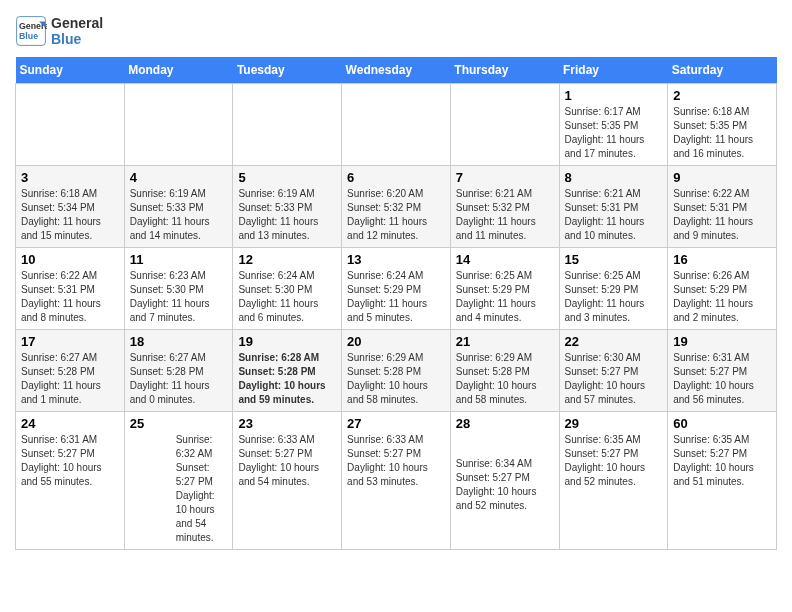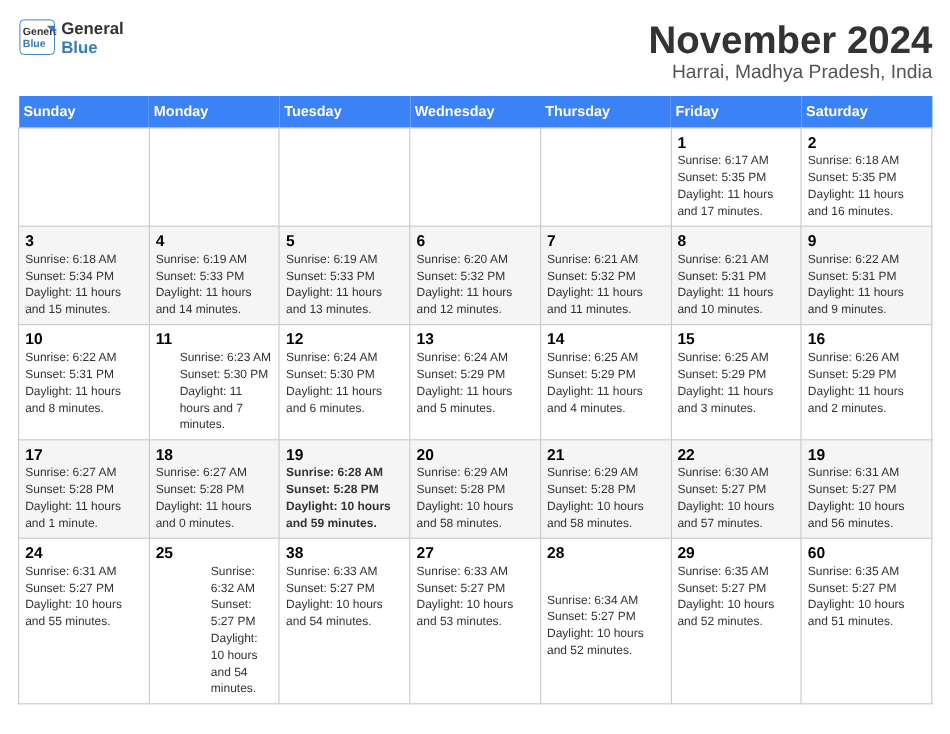--- a/index.html
+++ b/index.html
@@ -85,24 +85,20 @@
       <rect x="2" y="2" width="36" height="36" rx="4" fill="#fff" stroke="#3a7bbf" stroke-width="1"></rect>
       <text x="5" y="18" font-size="11" font-weight="bold" fill="#333">General</text>
       <text x="5" y="30" font-size="11" font-weight="bold" fill="#3a7bbf">Blue</text>
       <polygon points="30,8 38,8 38,16" fill="#3a7bbf"></polygon>
     </svg>
     <div>
       <div style="font-size:14px;font-weight:bold;color:#333;">General</div>
       <div style="font-size:14px;font-weight:bold;color:#3a7bbf;">Blue</div>
     </div>
   </div>
-  <div class="title-section">
-    <div class="month-title">November 2024</div>
-    <div class="location-title">Harrai, Madhya Pradesh, India</div>
-  </div>
 </div>
 
 <table>
   <thead>
     <tr>
     <th>Sunday</th>
         <th>Monday</th>
         <th>Tuesday</th>
         <th>Wednesday</th>
         <th>Thursday</th>
@@ -176,21 +172,21 @@
       </tr>
       <tr>
         <td>
           <span class="day-number">10</span>
           <div class="day-info" style="white-space: pre-line;">Sunrise: 6:22 AM
 Sunset: 5:31 PM
 Daylight: 11 hours and 8 minutes.</div>
         </td>
         <td>
           <span class="day-number">11</span>
-          <div class="day-info" style="white-space: pre-line; margin-left: 20px;">Sunrise: 6:23 AM
+          <div class="day-info" style="white-space: pre-line;">Sunrise: 6:23 AM
 Sunset: 5:30 PM
 Daylight: 11 hours and 7 minutes.</div>
         </td>
         <td>
           <span class="day-number">12</span>
           <div class="day-info" style="white-space: pre-line;">Sunrise: 6:24 AM
 Sunset: 5:30 PM
 Daylight: 11 hours and 6 minutes.</div>
         </td>
         <td>
@@ -269,21 +265,21 @@
 Sunset: 5:27 PM
 Daylight: 10 hours and 55 minutes.</div>
         </td>
         <td>
           <span class="day-number">25</span>
           <div class="day-info" style="white-space: pre-line; margin-left: 46px;">Sunrise: 6:32 AM
 Sunset: 5:27 PM
 Daylight: 10 hours and 54 minutes.</div>
         </td>
         <td>
-          <span class="day-number">38</span>
+          <span class="day-number">23</span>
           <div class="day-info" style="white-space: pre-line;">Sunrise: 6:33 AM
 Sunset: 5:27 PM
 Daylight: 10 hours and 54 minutes.</div>
         </td>
         <td>
           <span class="day-number">27</span>
           <div class="day-info" style="white-space: pre-line;">Sunrise: 6:33 AM
 Sunset: 5:27 PM
 Daylight: 10 hours and 53 minutes.</div>
         </td>

